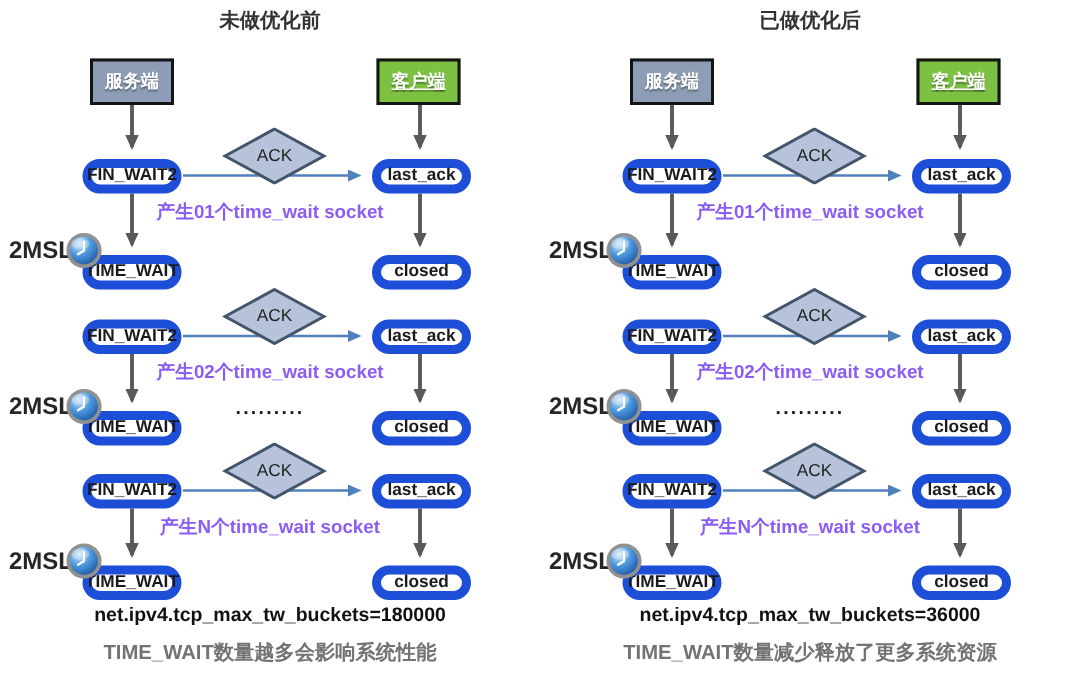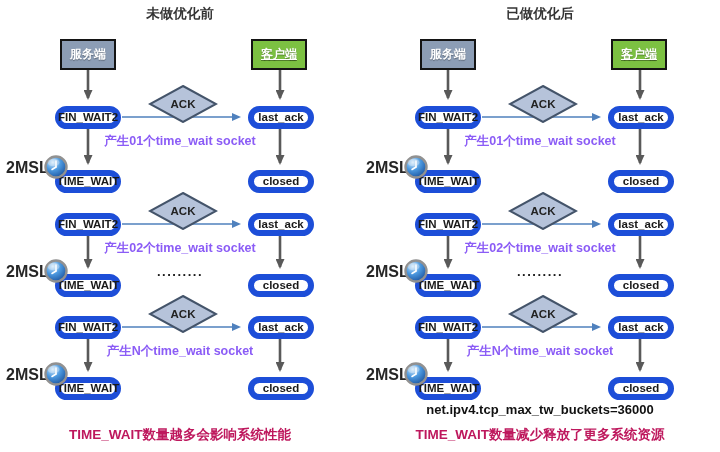--- a/index.html
+++ b/index.html
@@ -39,21 +39,21 @@
     z-index:4;box-sizing:border-box;white-space:nowrap;
   }
   .right-col{left:248px;}
   .wait{top:calc(var(--wy) - 11.5px);}
 
   .diamond{
     position:absolute;left:148px;top:calc(var(--cy) - 32px);width:70px;height:38px;z-index:5;
   }
   .diamond-label{
     position:absolute;inset:0;display:flex;align-items:center;justify-content:center;
-    font-size:11.5px;font-weight:bold;color:#222;
+    font-size:11.5px;font-weight:normal;color:#222;
   }
   .caption{
     position:absolute;left:0;right:0;top:calc(var(--cy) + 16px);text-align:center;
     font-size:12.5px;font-weight:bold;color:#8b5cf6;z-index:6;
   }
   .msl{
     position:absolute;left:6px;top:calc(var(--wy) - 22px);width:38px;text-align:center;
     font-size:16px;font-weight:bold;color:#262626;z-index:6;
   }
   .clock{
@@ -62,21 +62,21 @@
   .dots{
     position:absolute;top:264px;left:0;right:0;text-align:center;
     font-size:13px;font-weight:bold;color:#1a1a1a;letter-spacing:1.5px;z-index:6;
   }
   .sysctl{
     position:absolute;top:402px;left:0;right:0;text-align:center;
     font-size:13px;font-weight:bold;color:#111;z-index:6;
   }
   .summary{
     position:absolute;top:426px;left:0;right:0;text-align:center;
-    font-size:13.5px;font-weight:bold;color:#be185d;z-index:6;
+    font-size:13.5px;font-weight:bold;color:#737373;z-index:6;
   }
 </style>
 </head>
 <body>
 
 <div class="canvas">
 
   <svg class="connectors" width="720" height="452" viewBox="0 0 720 452">
     <defs>
       <marker id="gaTip" markerUnits="userSpaceOnUse" markerWidth="10" markerHeight="9" viewBox="0 0 10 9" refX="8" refY="4.5" orient="auto">
@@ -192,20 +192,21 @@
           <circle cx="13" cy="13" r="10.5" fill="url(#clkg)" stroke="#919191" stroke-width="2.4"></circle>
           <ellipse cx="10.5" cy="8.5" rx="6" ry="3.8" fill="#ffffff" opacity="0.3"></ellipse>
           <path d="M13 13 L13 7" stroke="#fff" stroke-width="1.5" stroke-linecap="round"></path>
           <path d="M13 13 L9 15.5" stroke="#fff" stroke-width="1.5" stroke-linecap="round"></path>
         </svg>
       </div>
       <div class="pill wait">TIME_WAIT</div>
       <div class="pill right-col wait">closed</div>
     </div>
 
+    <div class="sysctl">net.ipv4.tcp_max_tw_buckets=180000</div>
     <div class="summary">TIME_WAIT数量越多会影响系统性能</div>
   </section>
 
   <section class="panel panel-right">
     <div class="panel-title">已做优化后</div>
     <div class="endpoint server-box">服务端</div>
     <div class="endpoint client-box">客户端</div>
 
     <div class="unit u1">
       <div class="pill">FIN_WAIT2</div>

